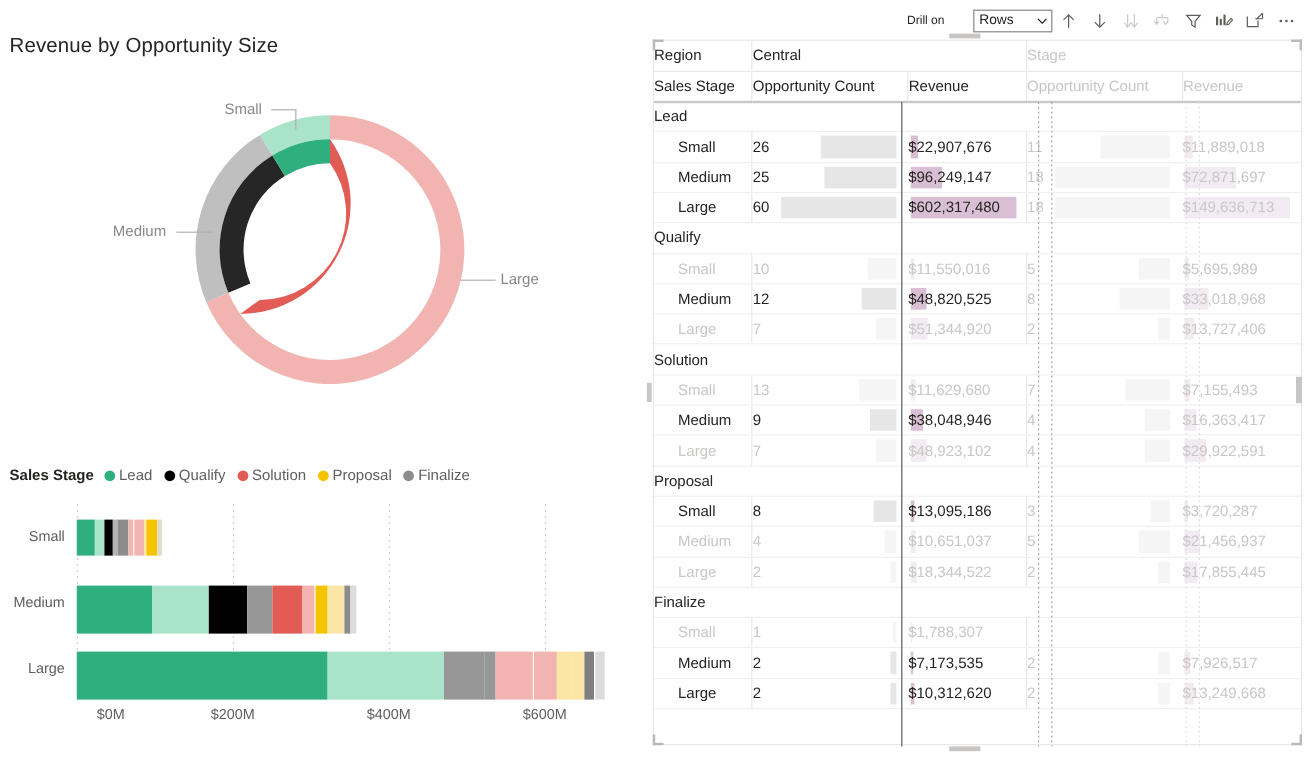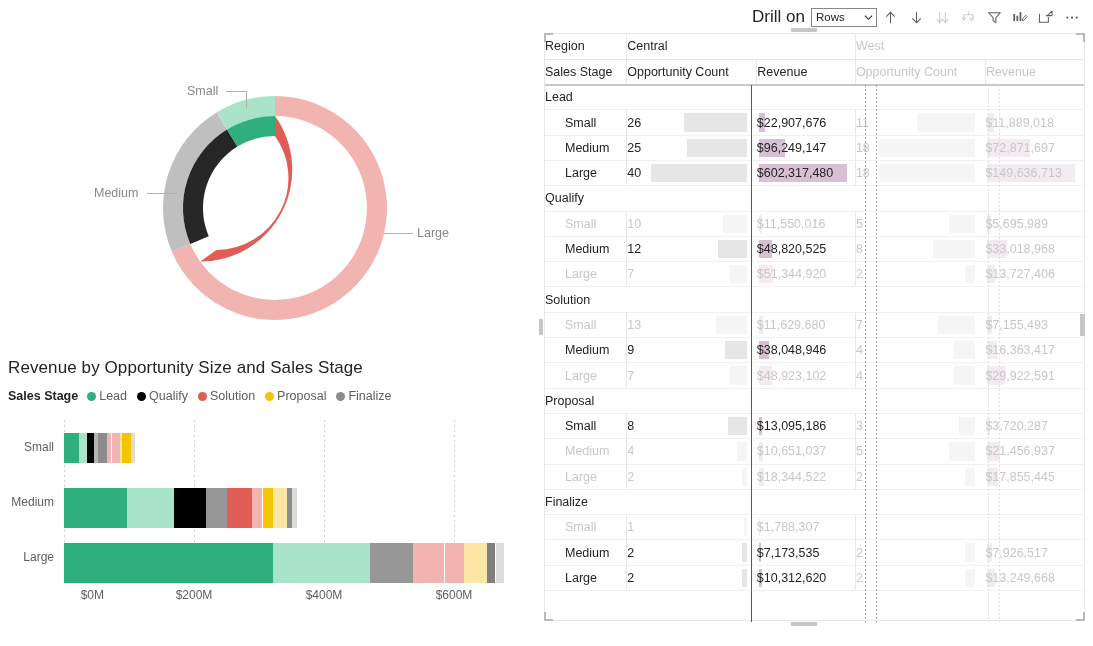--- a/index.html
+++ b/index.html
@@ -62,21 +62,21 @@
   }
 
   
   #right-pane { position: absolute; left: 530px; top: 0; width: 563px; height: 646px; }
 
   #matrix-toolbar {
     position: absolute; right: 8px; top: 6px;
     display: flex; align-items: center; gap: 0;
     font-size: 11.5px; color: #252423;
   }
-  #drill-on-label { margin-right: 6px; color: #252423; font-size: 17px; }
+  #drill-on-label { margin-right: 24px; color: #252423; font-size: 10px; }
   #drill-select {
     width: 66px; height: 19px; border: 1px solid #8a8886; background: #fff;
     display: flex; align-items: center; justify-content: space-between;
     padding: 0 3px 0 4px; font-size: 11.5px; color: #252423; cursor: pointer;
   }
   .tb-icon {
     width: 26px; height: 22px; display: flex; align-items: center; justify-content: center;
     cursor: pointer;
   }
   .tb-icon.disabled { opacity: 0.32; }
@@ -156,20 +156,21 @@
   }
 </style>
 </head>
 <body>
 
 <div id="root">
 
   <div id="left-pane">
 
     <div id="donut-visual">
+      <div id="donut-title" class="viz-title">Revenue by Opportunity Size</div>
 
       <div id="donut-wrap">
         <svg id="donut-svg" width="524" height="280" viewBox="0 0 524 280">
 
           <g transform="translate(275,152)">
 
             <path d="M 0 -112 A 112 112 0 1 1 -103.1 43.8 L -84.7 36.0 A 92 92 0 1 0 0 -92 Z" fill="#F2B4B1"></path>
 
             <path d="M -103.1 43.8 A 112 112 0 0 1 -58.4 -95.6 L -48.0 -78.5 A 92 92 0 0 0 -84.7 36.0 Z" fill="#BFBFBF"></path>
 
@@ -189,21 +190,20 @@
 
         <div class="leader" style="left:147px; top:137px; width:30px; height:1px;"></div>
         <div class="donut-label" style="left:94px; top:130px;">Medium</div>
 
         <div class="leader" style="left:384px; top:177px; width:29px; height:1px;"></div>
         <div class="donut-label" style="left:417px; top:170px;">Large</div>
       </div>
     </div>
 
     <div id="bar-visual">
-      <div id="bar-title" class="viz-title">Revenue by Opportunity Size and Sales Stage</div>
 
       <div id="bar-legend">
         <span id="legend-caption">Sales Stage</span>
 
         <span class="legend-item">
           <span class="legend-dot" style="background:#2FAF7E"></span>
           <span>Lead</span>
         </span>
         <span class="legend-item">
           <span class="legend-dot" style="background:#000000"></span>
@@ -367,21 +367,21 @@
           <col class="sizecol">
             <col class="cntcol">
             <col class="revcol">
           <col class="cntcol">
             <col class="revcol">
         </colgroup>
         <tbody id="matrix-body">
             <tr class="hdr-row">
               <td class="cell-pad">Region</td>
               <td class="cell-pad vsep" colspan="2">Central</td>
-              <td class="cell-pad vsep dim" colspan="2">West</td>
+              <td class="cell-pad vsep dim" colspan="2">Stage</td>
             </tr>
             <tr class="hdr-row r2">
               <td class="cell-pad">Sales Stage</td>
               <td class="cell-pad vsep">Opportunity Count</td>
               <td class="cell-pad vsep">Revenue</td>
               <td class="cell-pad vsep dim">Opportunity Count</td>
               <td class="cell-pad vsep dim">Revenue</td>
             </tr>
             <tr class="body-row stage-row">
               <td class="cell-pad">Lead</td>
@@ -399,21 +399,21 @@
             </tr>
             <tr class="body-row">
               <td class="cell-pad" style="padding-left:20px">Medium</td>
               <td class="num vsep"><span class="databar db-count" style="width:60.0px"></span><span class="numtext">25</span></td>
               <td class="num"><span class="databar db-rev" style="width:26.3px"></span><span class="numtext">$96,249,147</span></td>
               <td class="num vsep dim"><span class="databar db-count dim-bar" style="width:96.0px"></span><span class="numtext">18</span></td>
               <td class="num dim"><span class="databar db-rev dim-bar" style="width:42.9px"></span><span class="numtext">$72,871,697</span></td>
             </tr>
             <tr class="body-row">
               <td class="cell-pad" style="padding-left:20px">Large</td>
-              <td class="num vsep"><span class="databar db-count" style="width:96.0px"></span><span class="numtext">40</span></td>
+              <td class="num vsep"><span class="databar db-count" style="width:96.0px"></span><span class="numtext">60</span></td>
               <td class="num"><span class="databar db-rev" style="width:88.0px"></span><span class="numtext">$602,317,480</span></td>
               <td class="num vsep dim"><span class="databar db-count dim-bar" style="width:96.0px"></span><span class="numtext">18</span></td>
               <td class="num dim"><span class="databar db-rev dim-bar" style="width:88.0px"></span><span class="numtext">$149,636,713</span></td>
             </tr>
             <tr class="body-row stage-row">
               <td class="cell-pad">Qualify</td>
               <td></td>
               <td></td>
               <td></td>
               <td></td>

